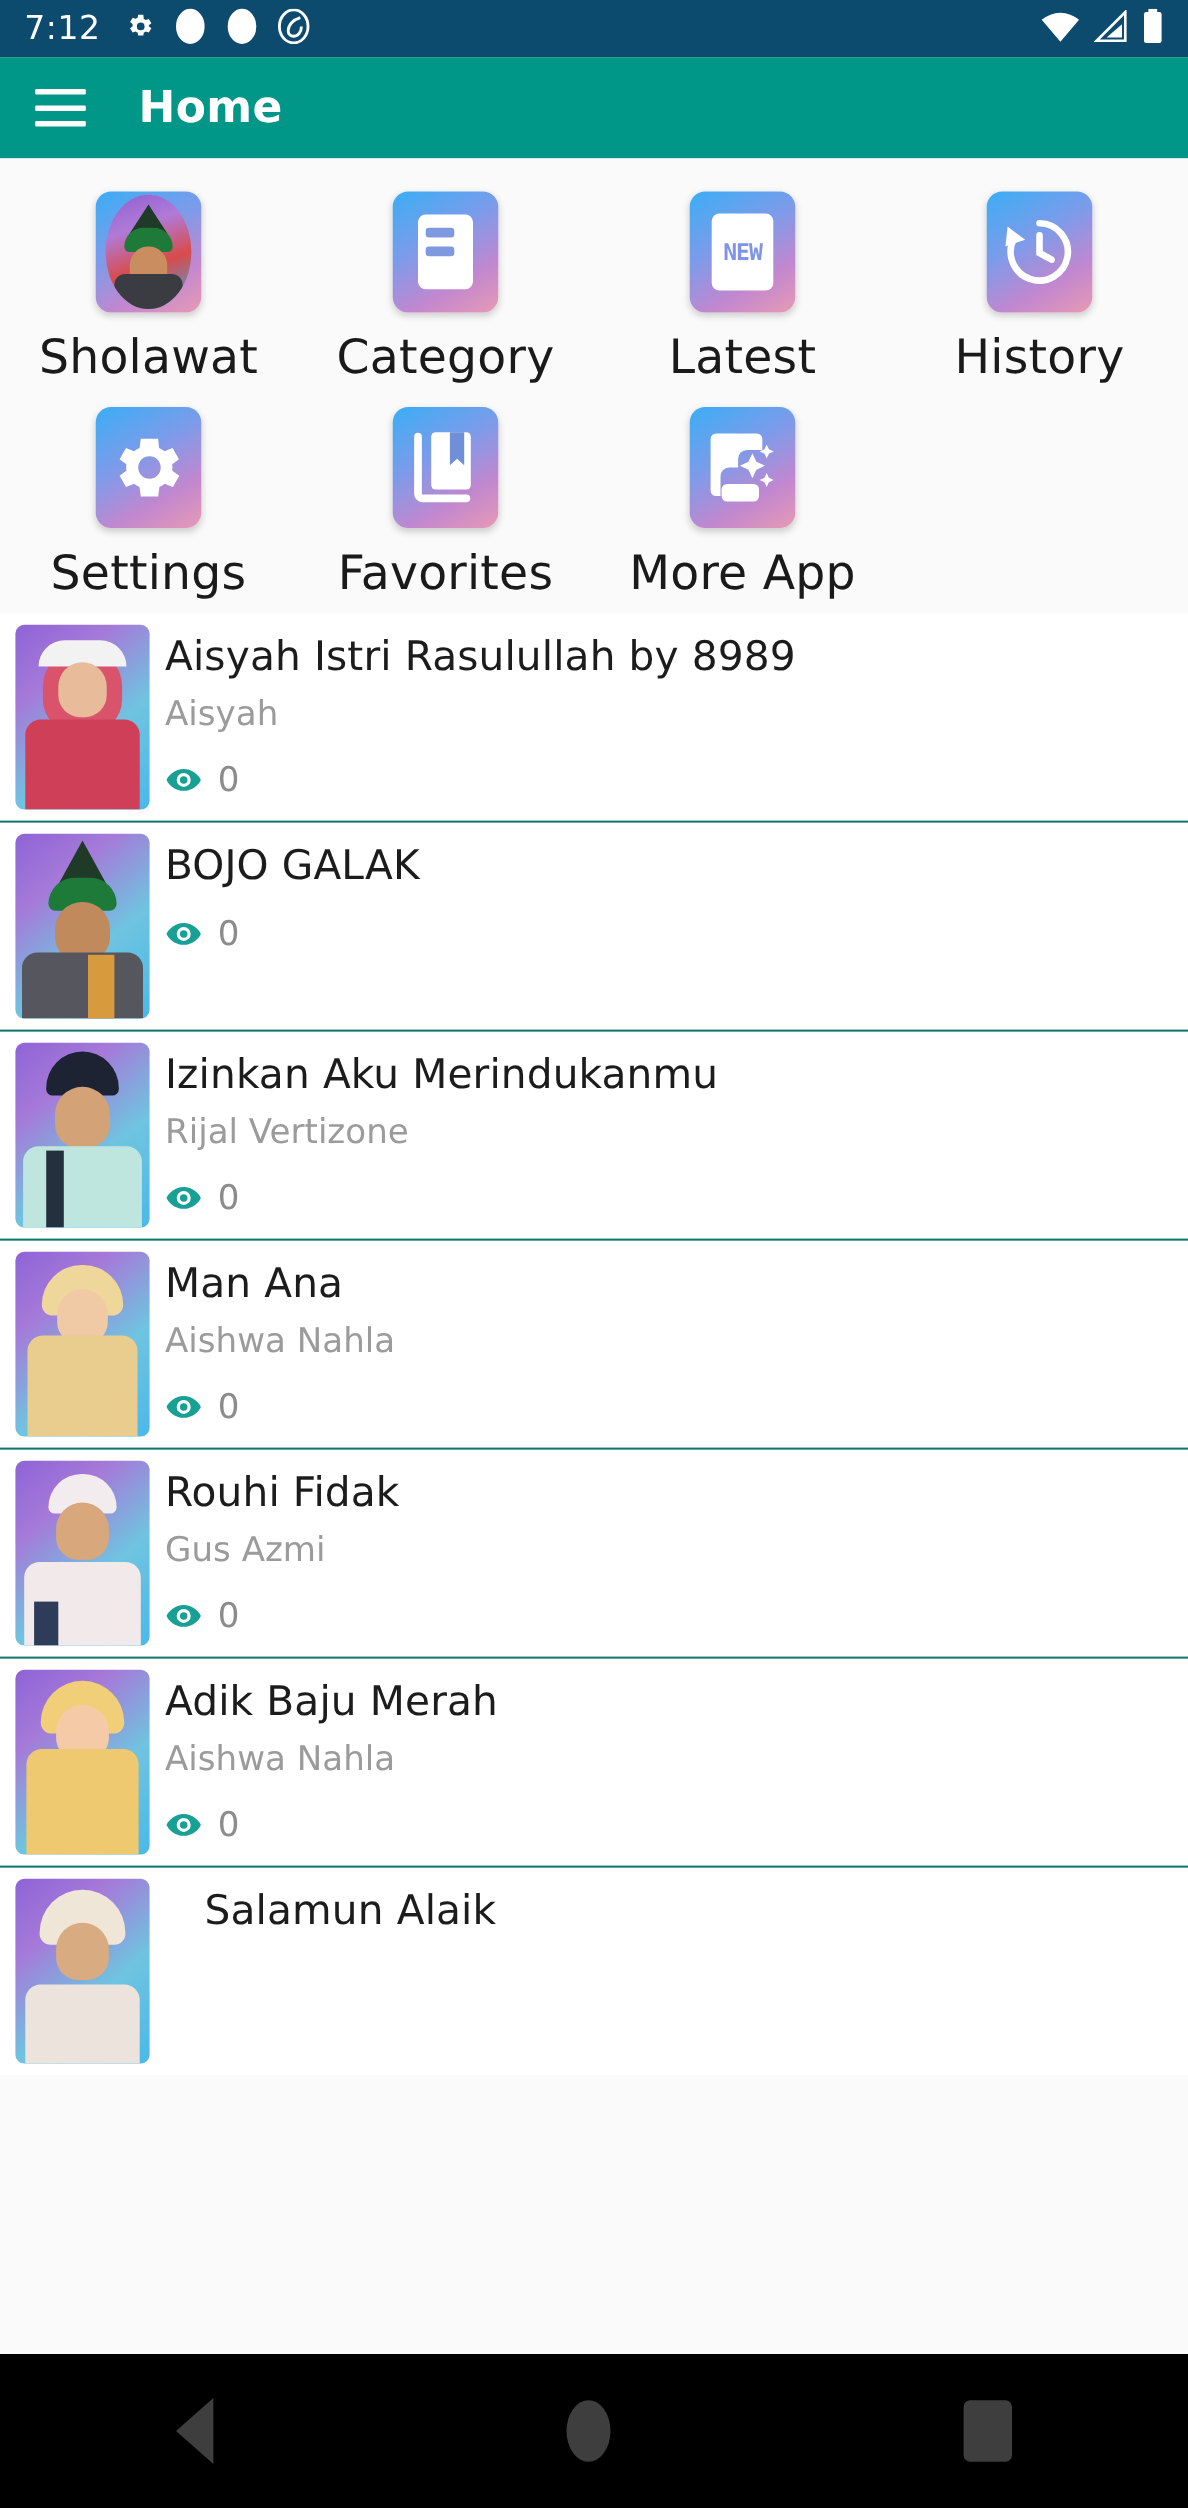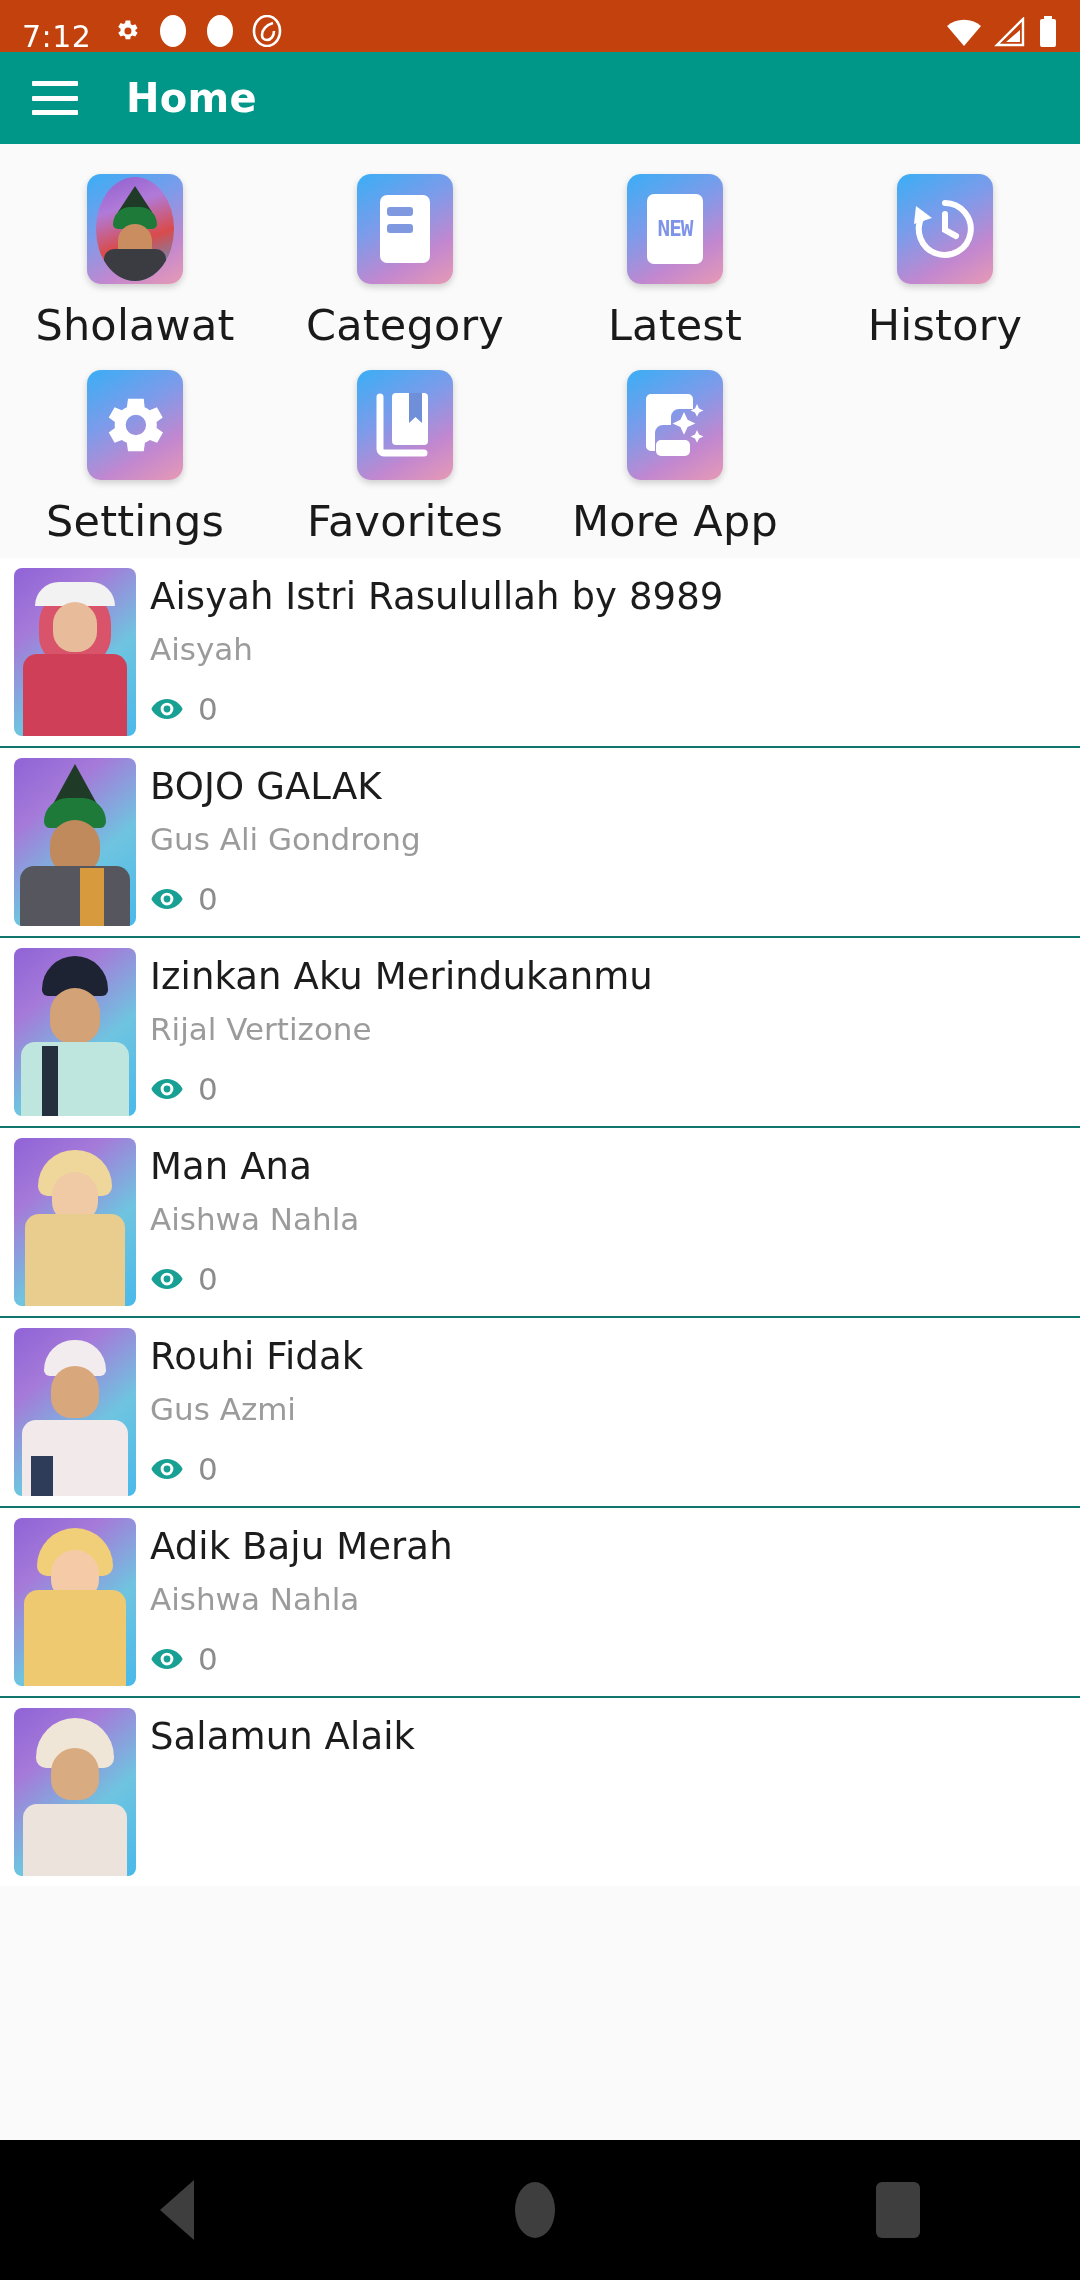--- a/index.html
+++ b/index.html
@@ -6,21 +6,21 @@
   html, body {
     width:1080px; height:2280px;
     background:#ffffff;
     font-family:"DejaVu Sans", sans-serif;
     overflow:hidden;
   }
   #screen { position:relative; width:1080px; height:2280px; overflow:hidden; background:#fafafa; }
 
   
   .statusbar{
-    height:52px; background:#c2410c; display:flex; align-items:flex-end;
+    height:52px; background:#0c4a6e; display:flex; align-items:center;
     padding:0 22px; color:#fff;
   }
   .sb-time{ font-size:30px; font-weight:400; letter-spacing:0.5px; line-height:1; }
   .sb-left-icons{ display:flex; align-items:center; gap:17px; margin-left:22px; }
   .sb-spacer{ flex:1; }
   .sb-right-icons{ display:flex; align-items:center; gap:12px; }
   .sb-ico{ display:block; }
 
   
   .appbar{
@@ -270,21 +270,20 @@
     <div class="list-item">
       <div class="thumb">
         <div class="t-scarf" style="top:6px;left:50%;width:0;height:0;border-left:22px solid transparent;border-right:22px solid transparent;border-bottom:40px solid #1f3a26;"></div>
         <div class="t-scarf" style="top:40px;width:62px;height:30px;background:#1e7a39;border-radius:30px 30px 8px 8px;"></div>
         <div class="t-head" style="top:62px;width:50px;height:54px;background:#c08a5d;border-radius:25px 25px 22px 22px;"></div>
         <div class="t-body" style="width:110px;height:60px;background:#55565e;"></div>
         <div class="t-scarf" style="left:78px;bottom:0;width:24px;height:58px;background:#d79a3c;"></div>
       </div>
       <div class="item-text">
         <div class="item-title">BOJO GALAK</div>
-        <div class="item-artist">Gus Ali Gondrong</div>
         <div class="item-views">
           <span class="eye">
             <svg width="34" height="34" viewBox="0 0 24 24">
                 <path fill="#18a094" d="M12 5C6.5 5 2.2 9 1 12c1.2 3 5.5 7 11 7s9.8-4 11-7c-1.2-3-5.5-7-11-7zm0 11.5A4.5 4.5 0 1112 7.5a4.5 4.5 0 010 9z"></path>
                 <circle cx="12" cy="12" r="2.4" fill="#18a094"></circle>
               </svg>
           </span>
           <span class="view-count">0</span>
         </div>
       </div>
@@ -369,21 +368,21 @@
             <svg width="34" height="34" viewBox="0 0 24 24">
                 <path fill="#18a094" d="M12 5C6.5 5 2.2 9 1 12c1.2 3 5.5 7 11 7s9.8-4 11-7c-1.2-3-5.5-7-11-7zm0 11.5A4.5 4.5 0 1112 7.5a4.5 4.5 0 010 9z"></path>
                 <circle cx="12" cy="12" r="2.4" fill="#18a094"></circle>
               </svg>
           </span>
           <span class="view-count">0</span>
         </div>
       </div>
     </div>
 
-    <div class="list-item" style="border-bottom:none;">
+    <div class="list-item" style="border-bottom:none;gap:36px;">
       <div class="thumb">
         <div class="t-scarf" style="top:10px;width:78px;height:50px;background:#efe6d8;border-radius:39px 39px 10px 10px;"></div>
         <div class="t-head" style="top:40px;width:48px;height:52px;background:#d9ab80;border-radius:24px 24px 20px 20px;"></div>
         <div class="t-body" style="width:104px;height:72px;background:#ece4dc;"></div>
       </div>
       <div class="item-text">
         <div class="item-title">Salamun Alaik</div>
         <div class="item-artist"></div>
       </div>
     </div>

